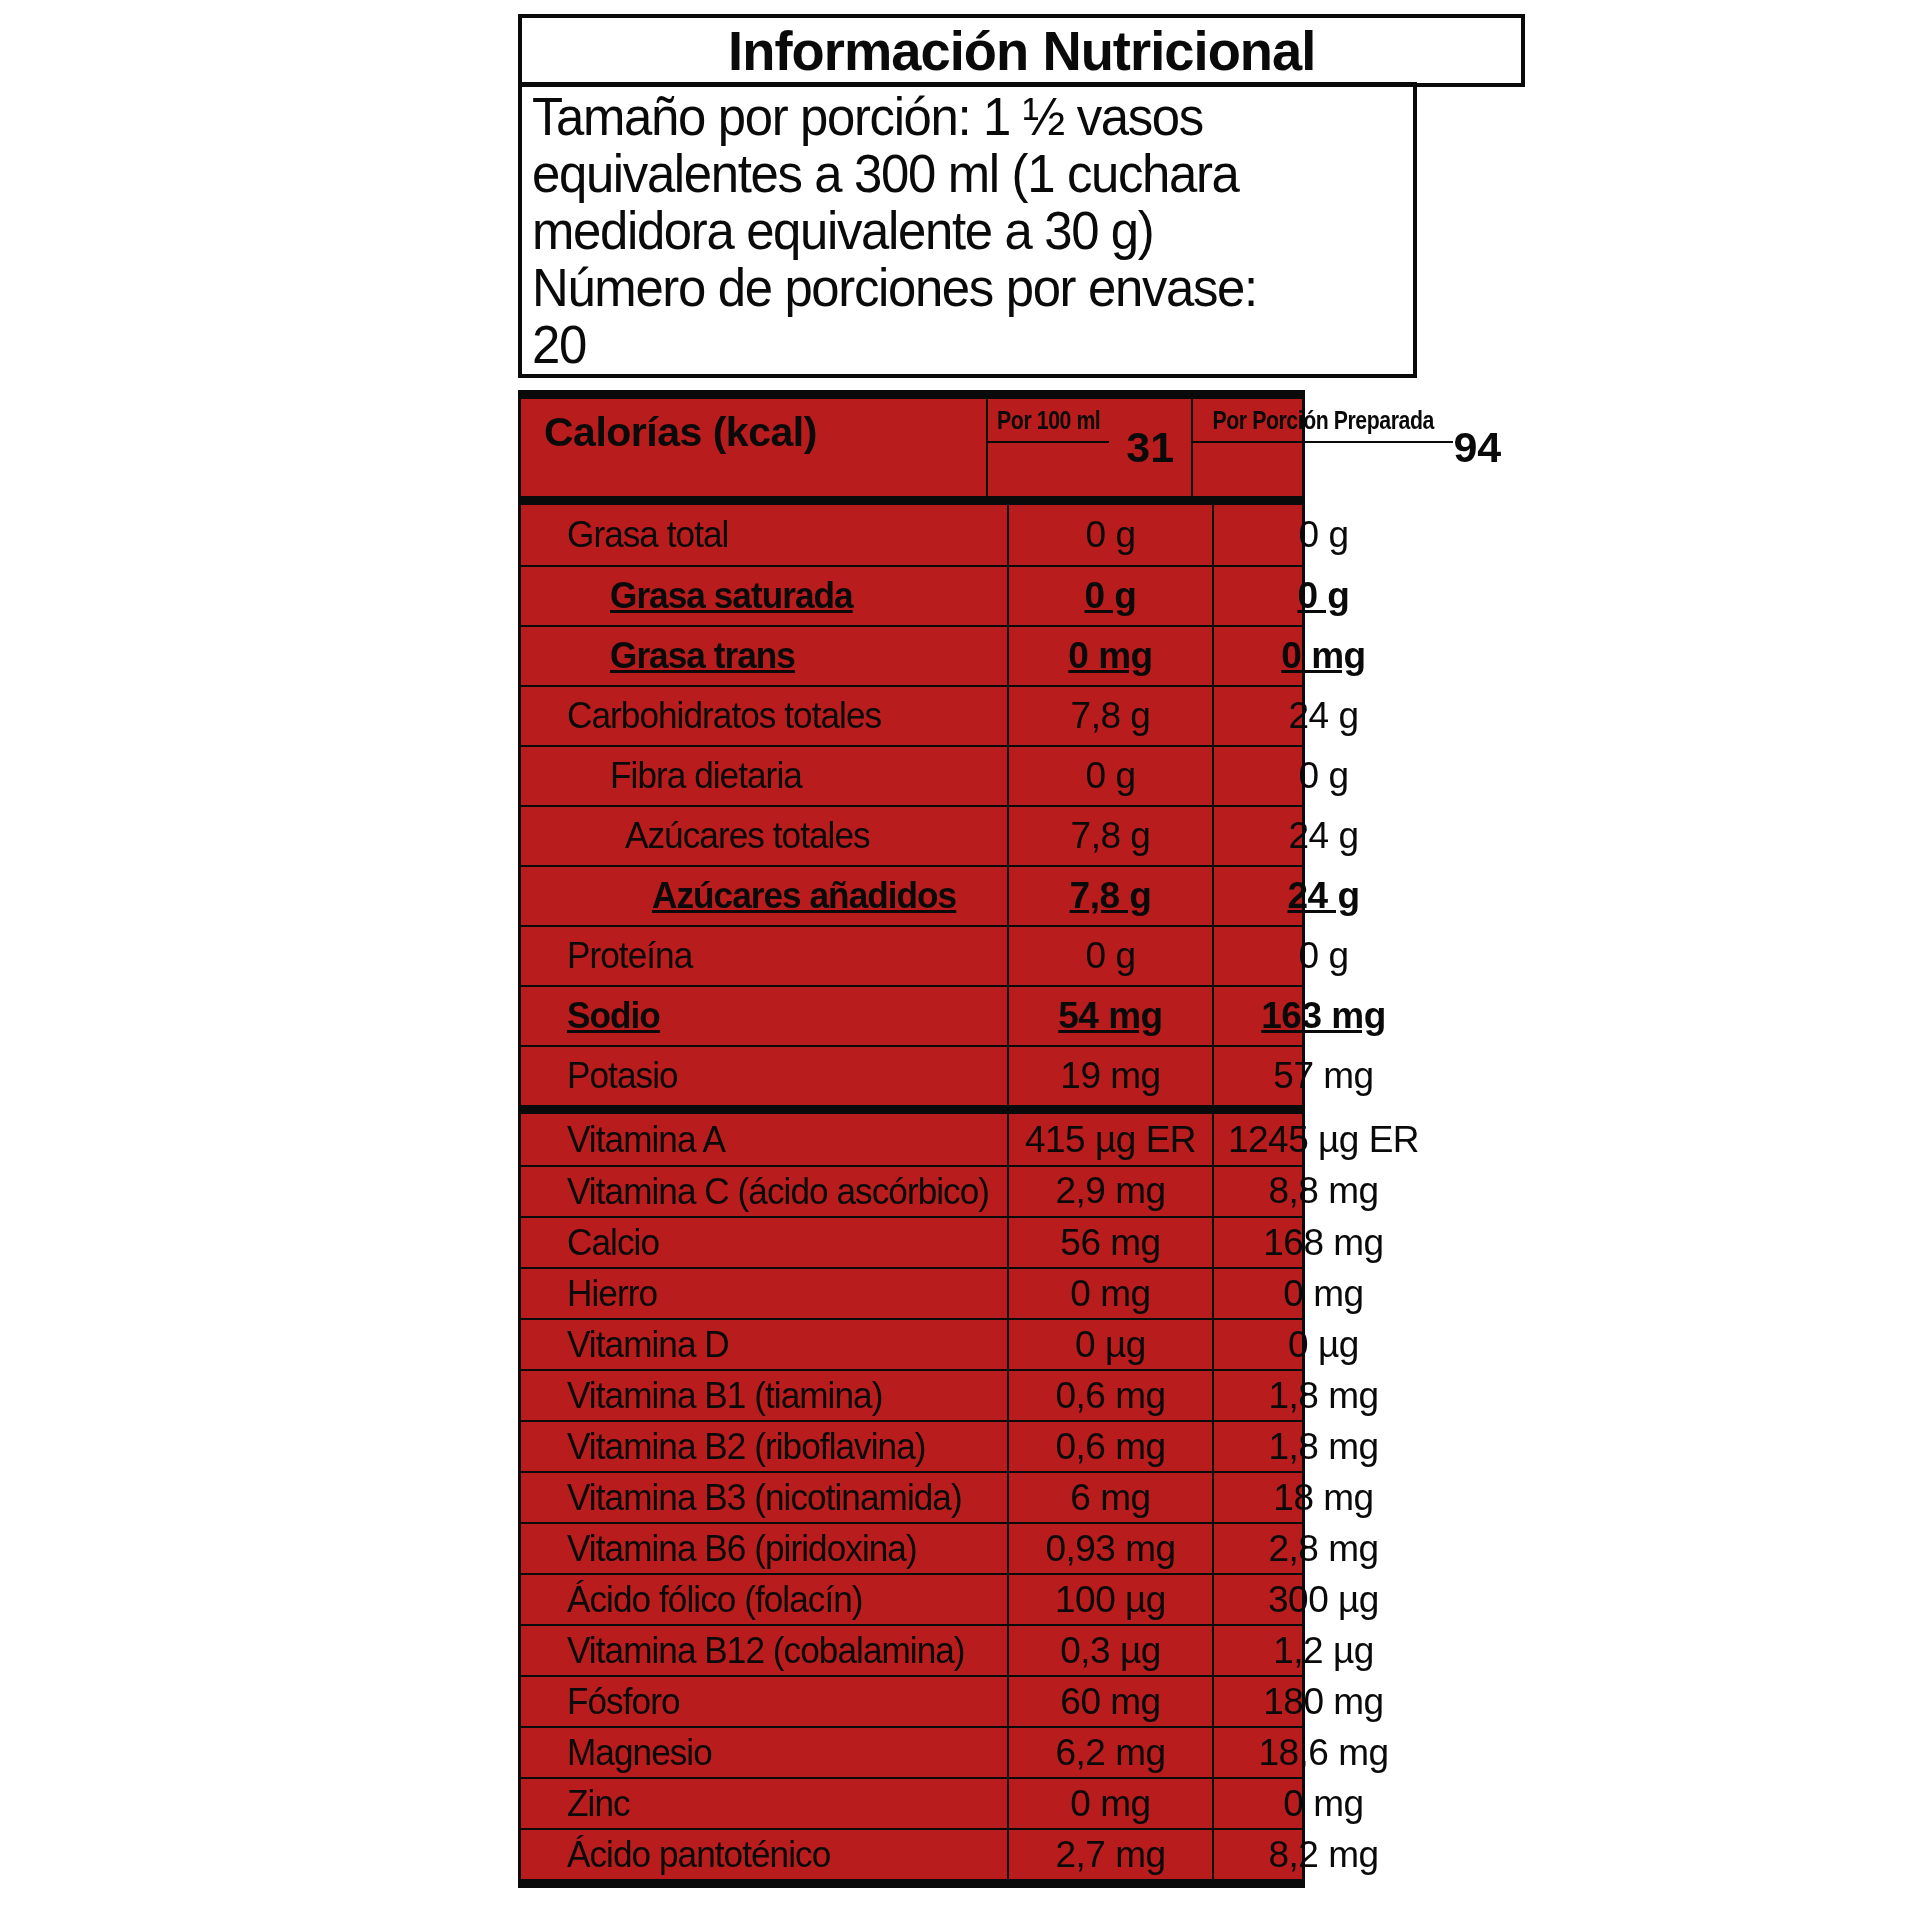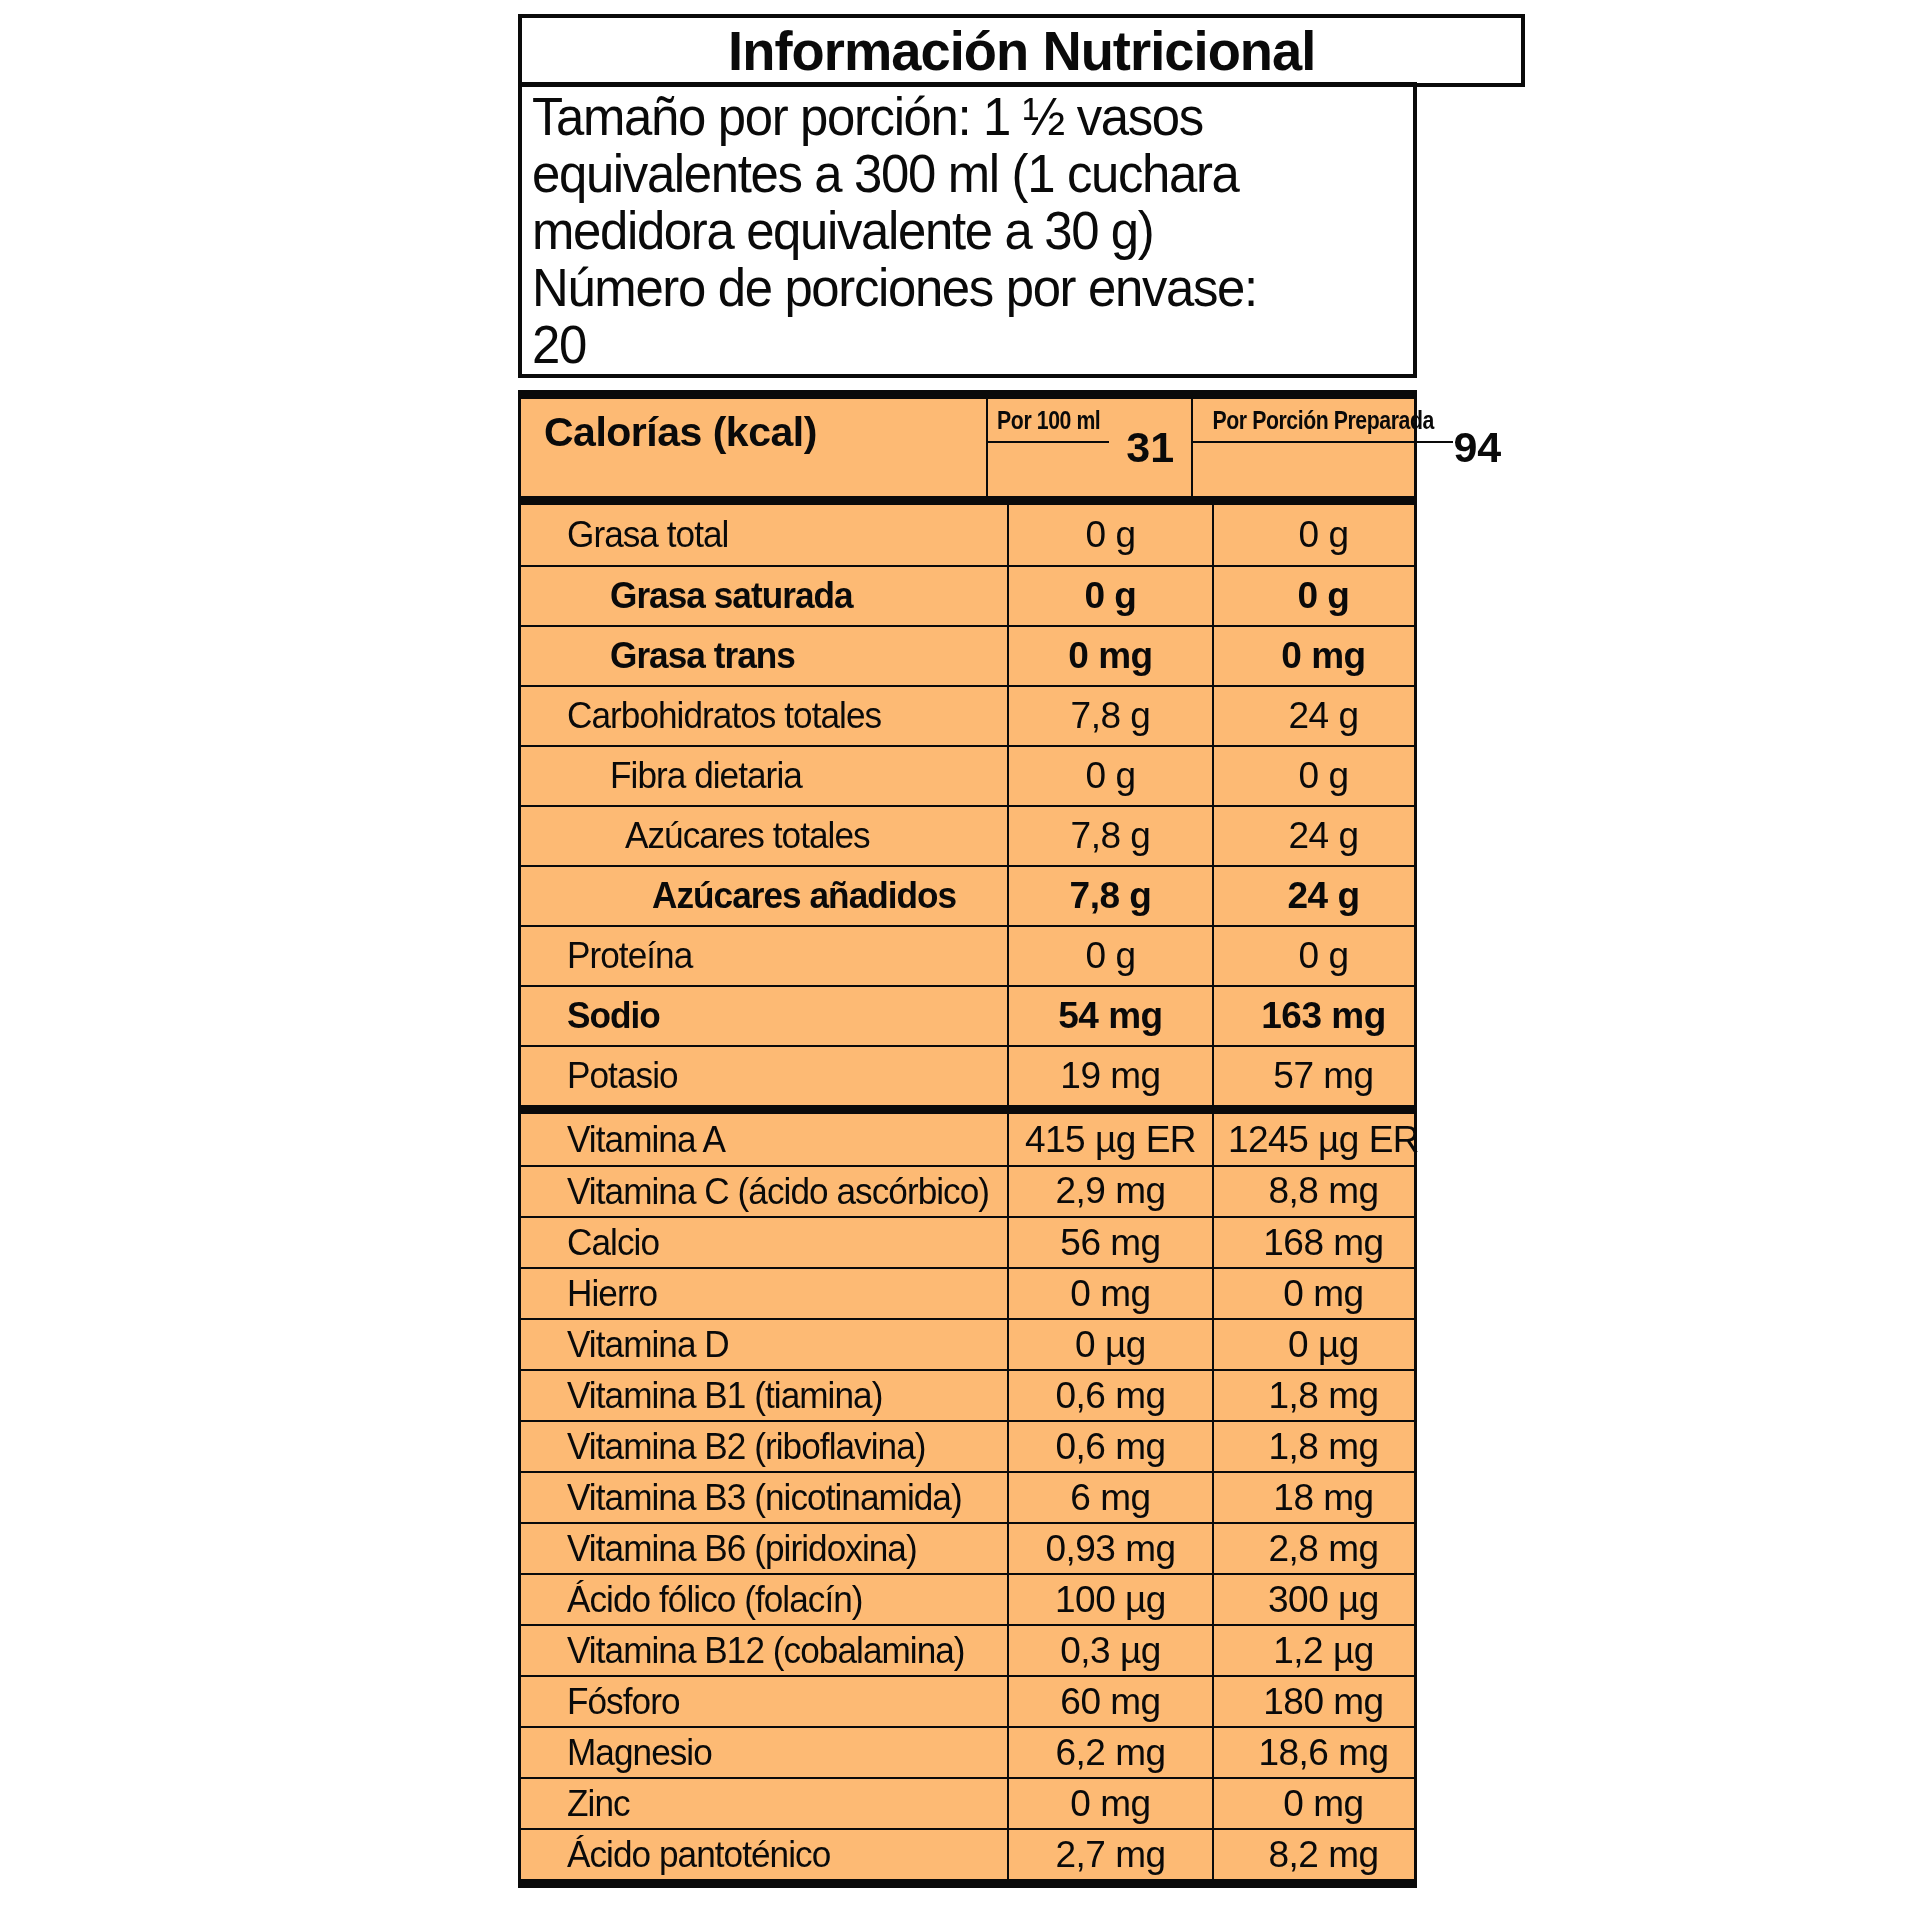--- a/index.html
+++ b/index.html
@@ -47,25 +47,25 @@
     font-size:53px;
     line-height:57px;
     letter-spacing:-1.4px;
     white-space:nowrap;
     transform:scaleX(0.96);
     transform-origin:left center;
   }
   
   .main-table{
     box-sizing:border-box;
-    width:899px;
+    width:787px;
     border:3.9px solid #0a0a0a;
     border-top-width:9.7px;
     border-bottom-width:9.7px;
-    background:#fdba74;
+    background:#b91c1c;
   }
   .cal-row{
     display:grid;
     grid-template-columns:467px 203px 221px;
     height:97px;
   }
   .cal-label{
     box-sizing:border-box;
     border-right:2.9px solid #0a0a0a;
     font-size:41px;
@@ -132,21 +132,21 @@
     display:flex;
     align-items:center;
     justify-content:center;
     font-size:37px;
     letter-spacing:-0.5px;
   }
   .val + .val{
     box-sizing:border-box;
     border-left:2.9px solid #0a0a0a;
   }
-  .row.b{ font-weight:bold; }
+  .row.b{ font-weight:bold;text-decoration:underline; }
   .row .lab.i1{ padding-left:68px; }
   .row .lab.i2{ padding-left:83px; }
   .row .lab.i3{ padding-left:110px; }
   .row.vlow .val{ align-items:flex-end; padding-bottom:3.9px; }
 </style>
 </head>
 <body>
 
 <div class="label">
 

